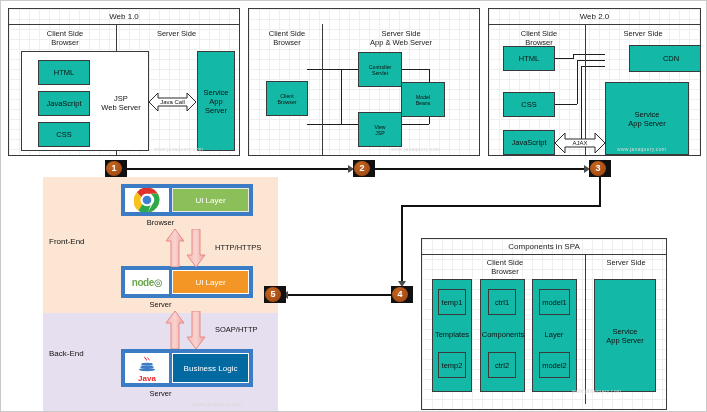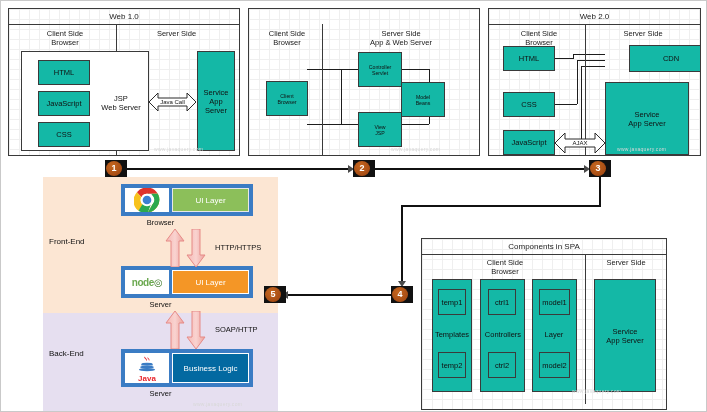--- a/index.html
+++ b/index.html
@@ -321,21 +321,21 @@
         <span>Server Side</span>
       </div>
 
       <div class="box" style="left:10px;top:25px;width:40px;height:113px;"></div>
       <div class="box" style="left:16px;top:35px;width:28px;height:26px;">temp1</div>
       <div class="lbl" style="left:6px;top:76px;width:48px;">Templates</div>
       <div class="box" style="left:16px;top:98px;width:28px;height:26px;">temp2</div>
 
       <div class="box" style="left:58px;top:25px;width:45px;height:113px;"></div>
       <div class="box" style="left:66px;top:35px;width:28px;height:26px;">ctrl1</div>
-      <div class="lbl" style="left:55px;top:76px;width:52px;">Controllers</div>
+      <div class="lbl" style="left:55px;top:76px;width:52px;">Components</div>
       <div class="box" style="left:66px;top:98px;width:28px;height:26px;">ctrl2</div>
 
       <div class="box" style="left:110px;top:25px;width:45px;height:113px;"></div>
       <div class="box" style="left:117px;top:35px;width:31px;height:26px;">model1</div>
       <div class="lbl" style="left:108px;top:76px;width:48px;">Layer</div>
       <div class="box" style="left:117px;top:98px;width:31px;height:26px;">model2</div>
 
       <div class="box" style="left:172px;top:25px;width:62px;height:113px;flex-direction:column;">
         <span>Service</span>
         <span>App Server</span>

